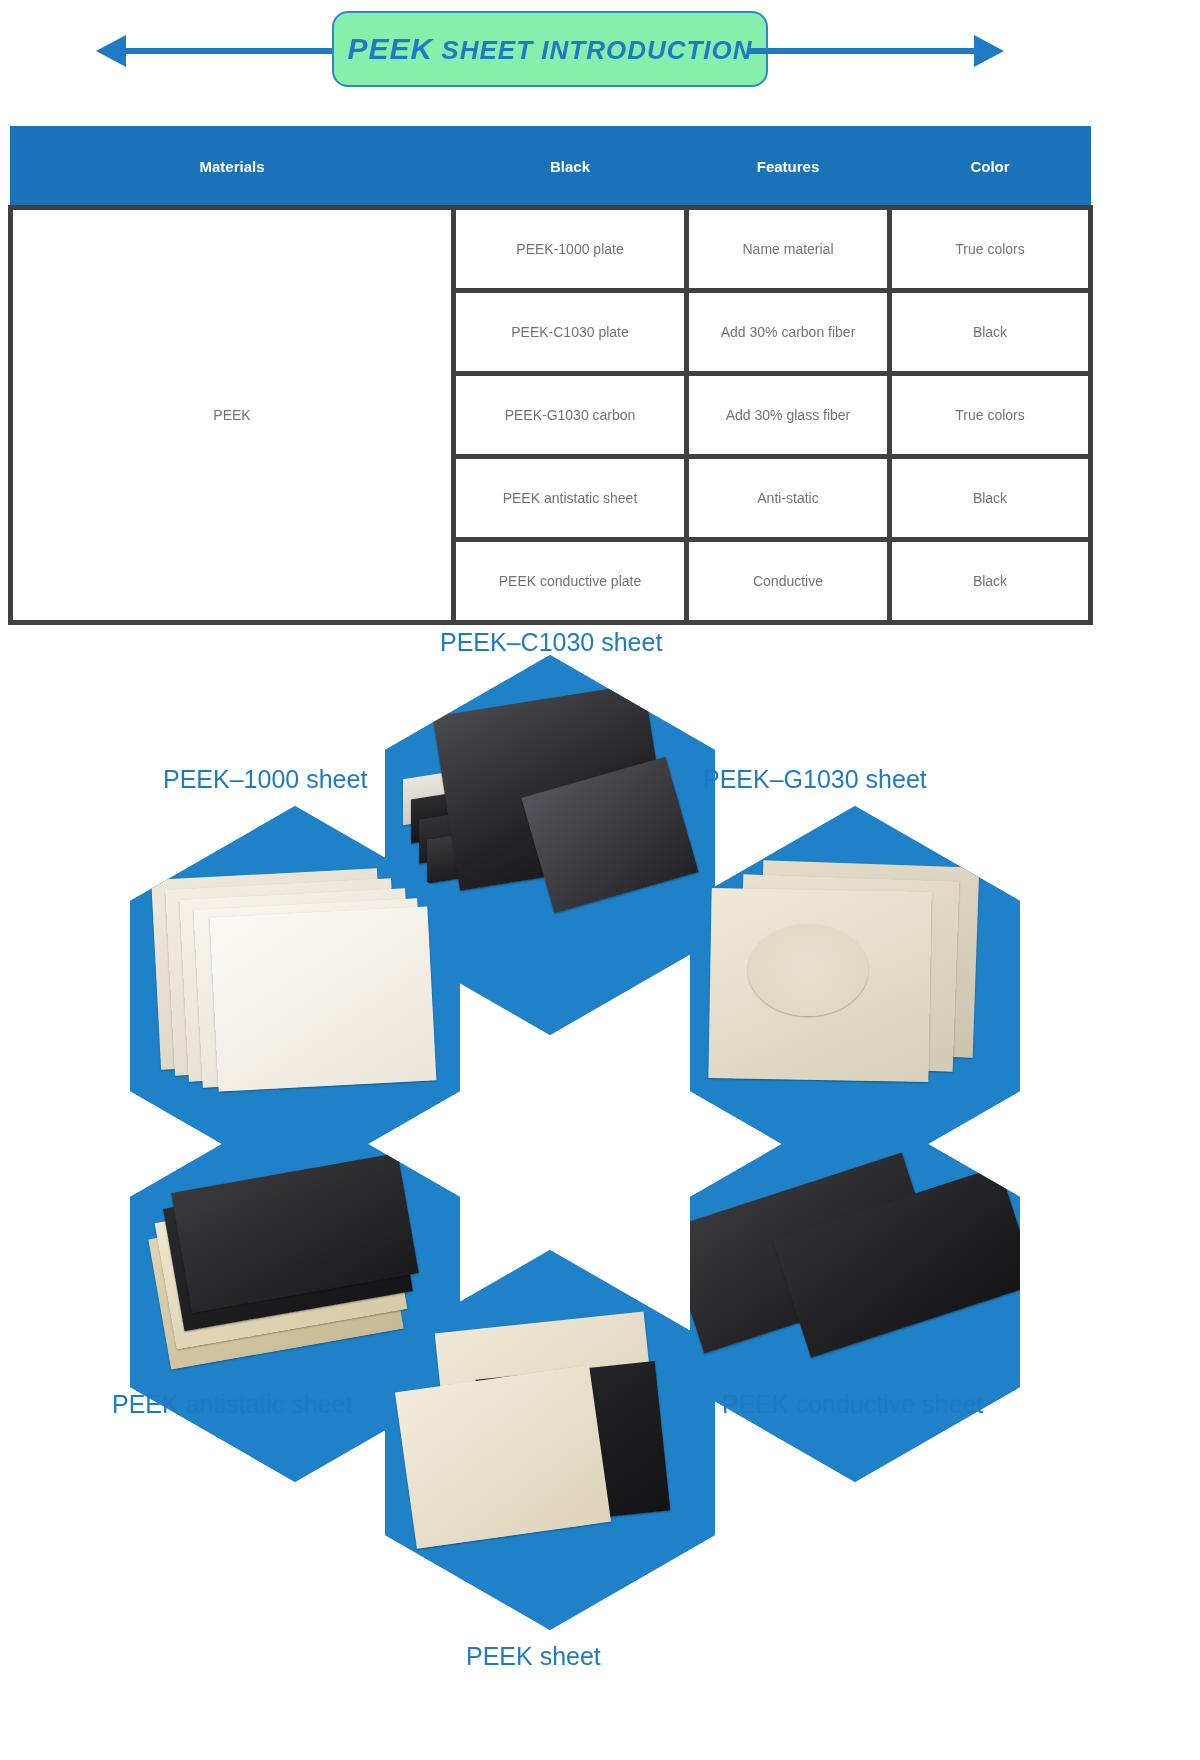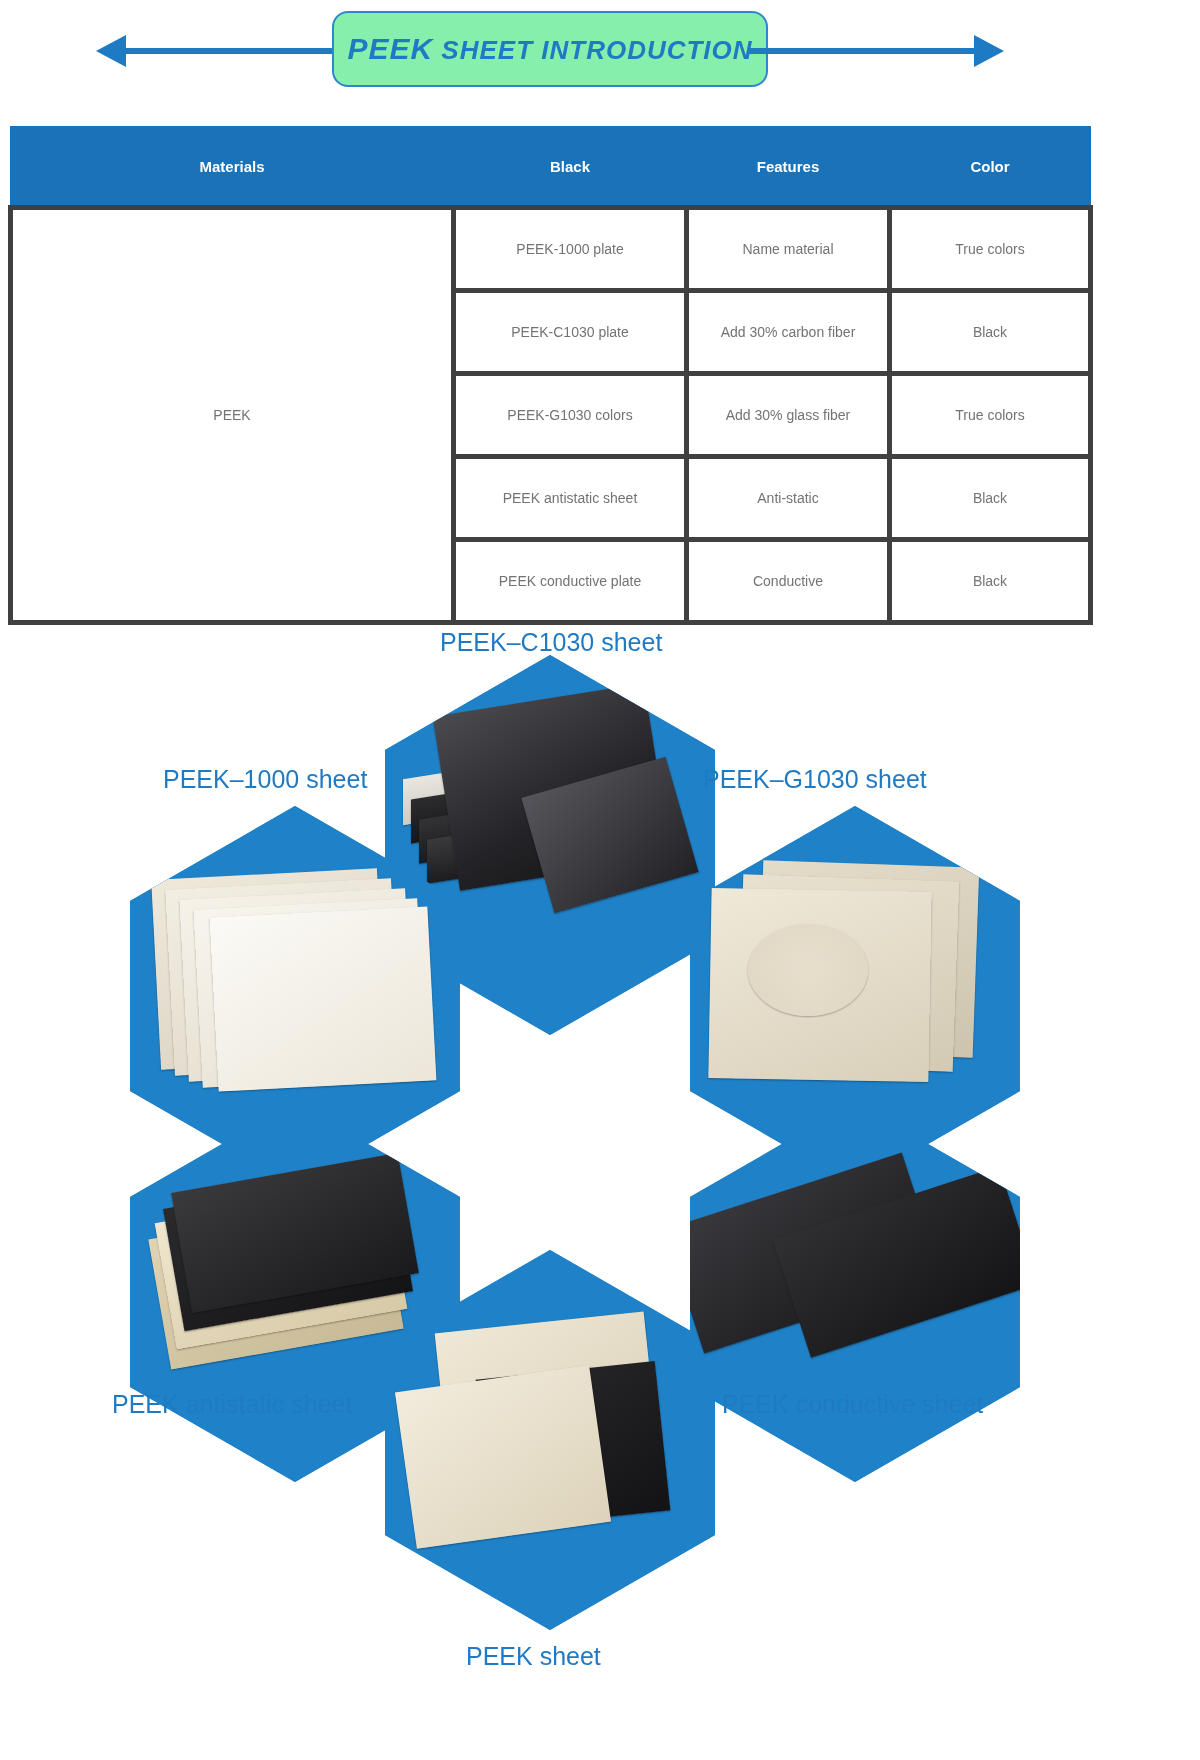--- a/index.html
+++ b/index.html
@@ -193,21 +193,21 @@
         <td>PEEK-1000 plate</td>
         <td>Name material</td>
         <td class="color-muted">True colors</td>
       </tr>
       <tr>
         <td>PEEK-C1030 plate</td>
         <td>Add 30% carbon fiber</td>
         <td>Black</td>
       </tr>
       <tr>
-        <td>PEEK-G1030 colors</td>
+        <td>PEEK-G1030 carbon</td>
         <td>Add 30% glass fiber</td>
         <td class="color-muted">True colors</td>
       </tr>
       <tr>
         <td>PEEK antistatic sheet</td>
         <td>Anti-static</td>
         <td>Black</td>
       </tr>
       <tr>
         <td>PEEK conductive plate</td>

